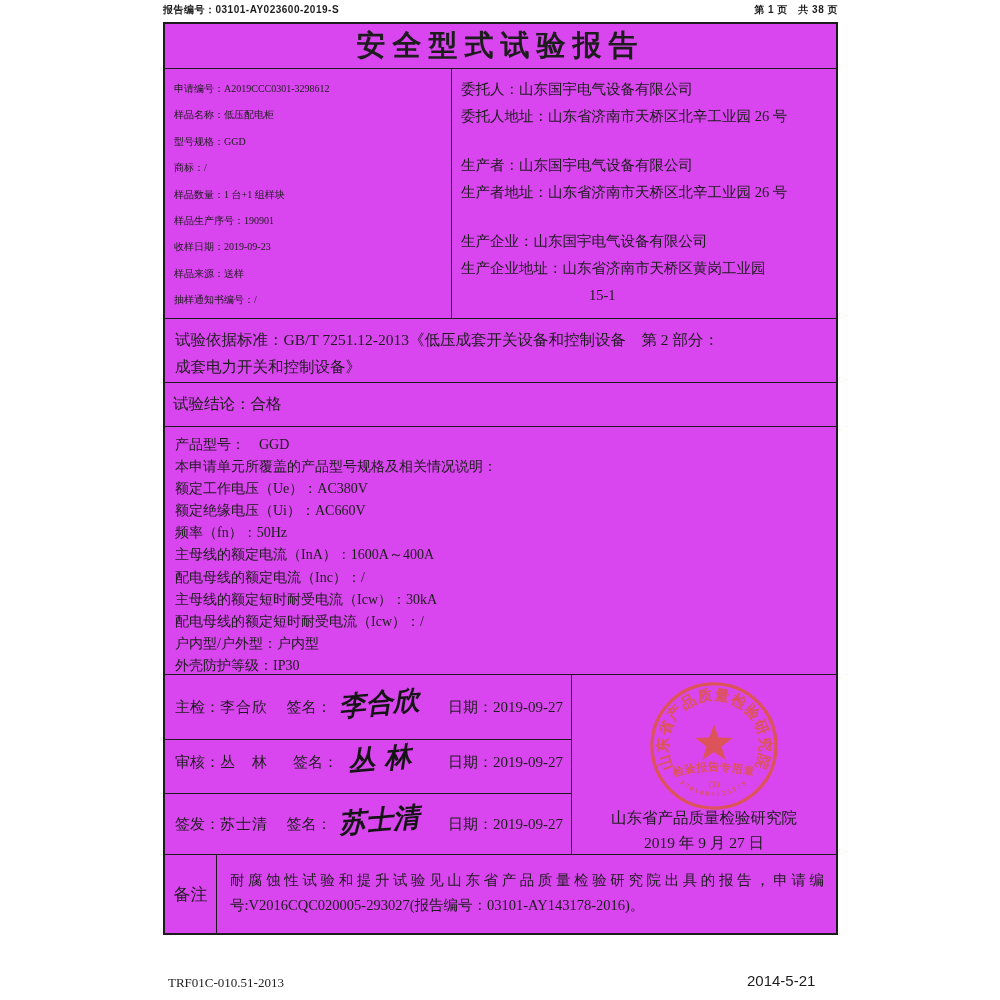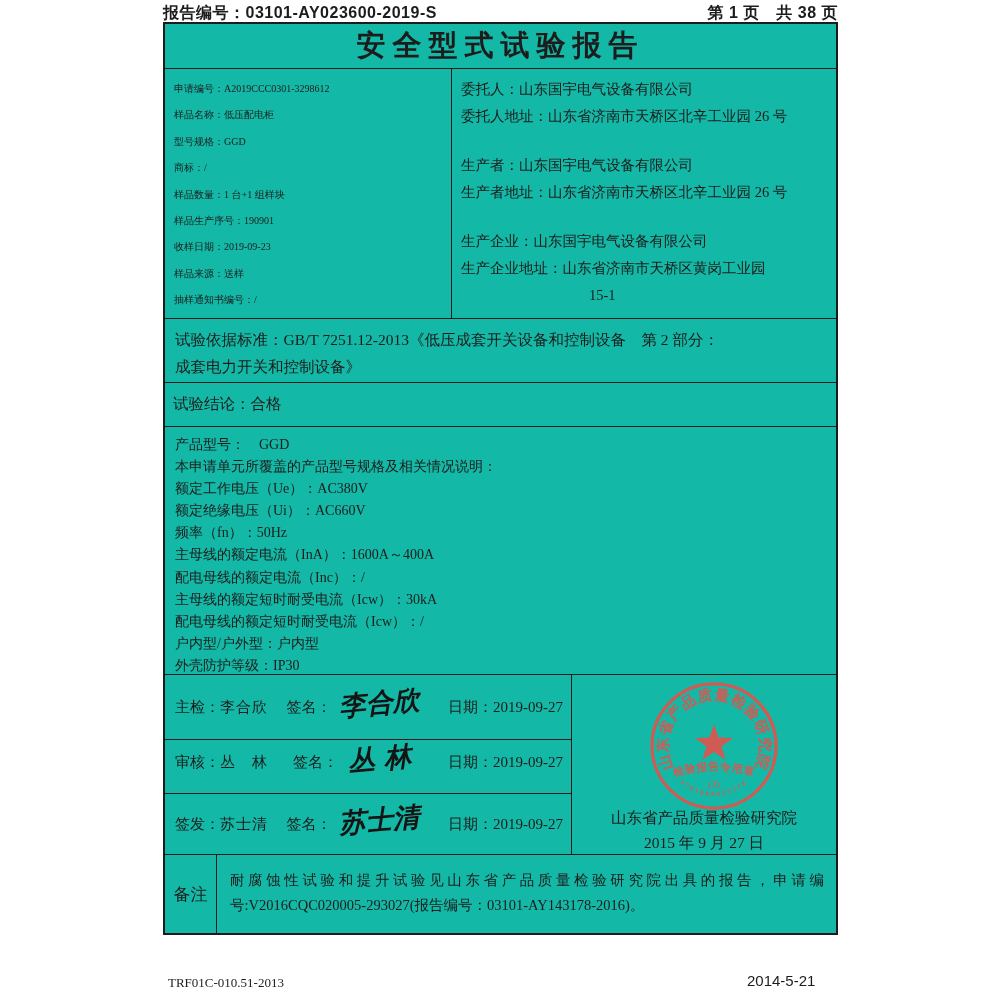--- a/index.html
+++ b/index.html
@@ -1,24 +1,24 @@
 <!DOCTYPE html>
 <html><head>
 <meta charset="utf-8">
 <style>
   * { margin:0; padding:0; box-sizing:border-box; }
   html,body { width:1000px; height:1000px; background:#ffffff; }
   body { position:relative; font-family:"Liberation Serif", serif; color:#1c1c1c; }
 
   .topbar { position:absolute; left:163px; top:3px; width:675px; display:flex;
-            justify-content:space-between; font-size:16px; font-weight:700;
+            justify-content:space-between; font-size:10px; font-weight:700;
             font-family:"Liberation Sans", sans-serif; letter-spacing:.5px; }
 
   .doc { position:absolute; left:163px; top:22px; width:675px; height:913px;
-         border:2px solid #1c1c1c; background:#14b8a6; overflow:hidden; }
+         border:2px solid #1c1c1c; background:#d946ef; overflow:hidden; }
 
   .row { border-top:1.5px solid #1c1c1c; }
   .row:first-child { border-top:none; }
 
   .title-row { height:44px; display:flex; align-items:center; justify-content:center;
                font-size:29px; font-weight:700; letter-spacing:7px; }
 
   .info-row { height:250px; display:flex; }
   .info-left { width:287px; border-right:1.5px solid #1c1c1c; padding:7px 4px 0 9px; }
   .info-left .ln { font-size:10px; line-height:26.4px; white-space:nowrap; }
@@ -175,21 +175,21 @@
         </text>
         <text font-size="16.5" font-weight="bold" fill="#dd564e" letter-spacing="1">
           <textPath href="#arcMid" startOffset="50%" text-anchor="middle">检验报告专用章</textPath>
         </text>
         <text x="100" y="162" text-anchor="middle" font-size="12.5" font-weight="bold" fill="#dd564e">（3）</text>
         <text font-size="10.5" font-weight="bold" fill="#dd564e" letter-spacing="3.5">
           <textPath href="#arcBot" startOffset="50%" text-anchor="middle">3701008025778</textPath>
         </text>
       </svg>
       <div class="stamp-org">山东省产品质量检验研究院</div>
-      <div class="stamp-date">2015 年 9 月 27 日</div>
+      <div class="stamp-date">2019 年 9 月 27 日</div>
     </div>
   </div>
 
   <div class="row remark-row">
     <div class="remark-label">备注</div>
     <div class="remark-body">
       <div class="remark-l1">耐腐蚀性试验和提升试验见山东省产品质量检验研究院出具的报告，申请编</div>
       <div class="remark-l2">号:V2016CQC020005-293027(报告编号：03101-AY143178-2016)。</div>
     </div>
   </div>

